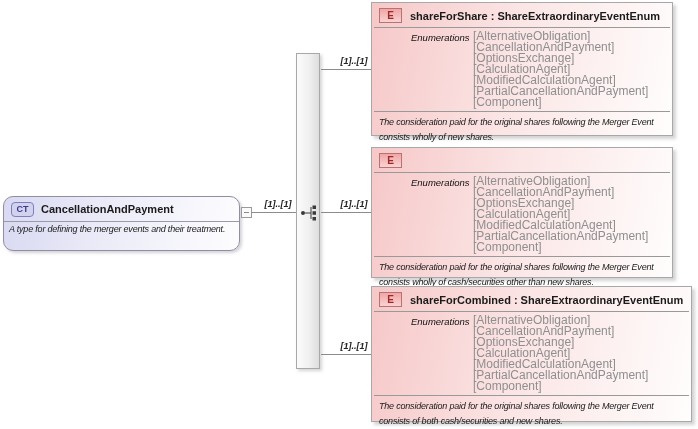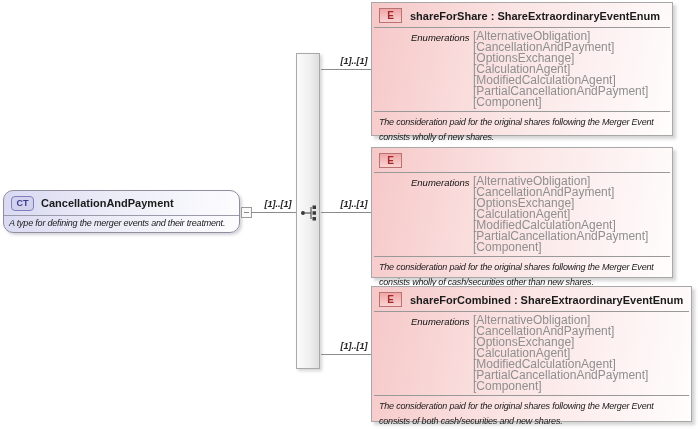--- a/index.html
+++ b/index.html
@@ -2,21 +2,21 @@
 <html><head>
 <meta charset="utf-8">
 <style>
   html,body{margin:0;padding:0;background:#fff;}
   .canvas{
     position:relative;width:698px;height:429px;background:#ffffff;
     font-family:"Liberation Sans", sans-serif;overflow:hidden;
   }
   
   .ct-box{
-    position:absolute;left:3px;top:190px;width:237px;height:43px;
+    position:absolute;left:3px;top:196px;width:237px;height:55px;
     border:1px solid #8f8f9f;border-radius:10px;box-sizing:border-box;
     background:linear-gradient(100deg,#d9d9f2 0%,#ececf8 45%,#fdfdff 100%);
     box-shadow:2px 2px 3px rgba(130,130,150,.35);
   }
   .ct-header{height:25px;display:flex;align-items:center;gap:7px;
     padding:0 7px;border-bottom:1px solid #9a9aaa;box-sizing:border-box;}
   .ct-badge{width:21px;height:13px;line-height:13px;text-align:center;flex:0 0 auto;
     font-size:9px;font-weight:bold;color:#3a3a8c;background:#d2d2ee;
     border:1px solid #7f7fbd;border-radius:4px;}
   .ct-title{font-weight:bold;font-size:11px;color:#1a1a1a;white-space:nowrap;}

